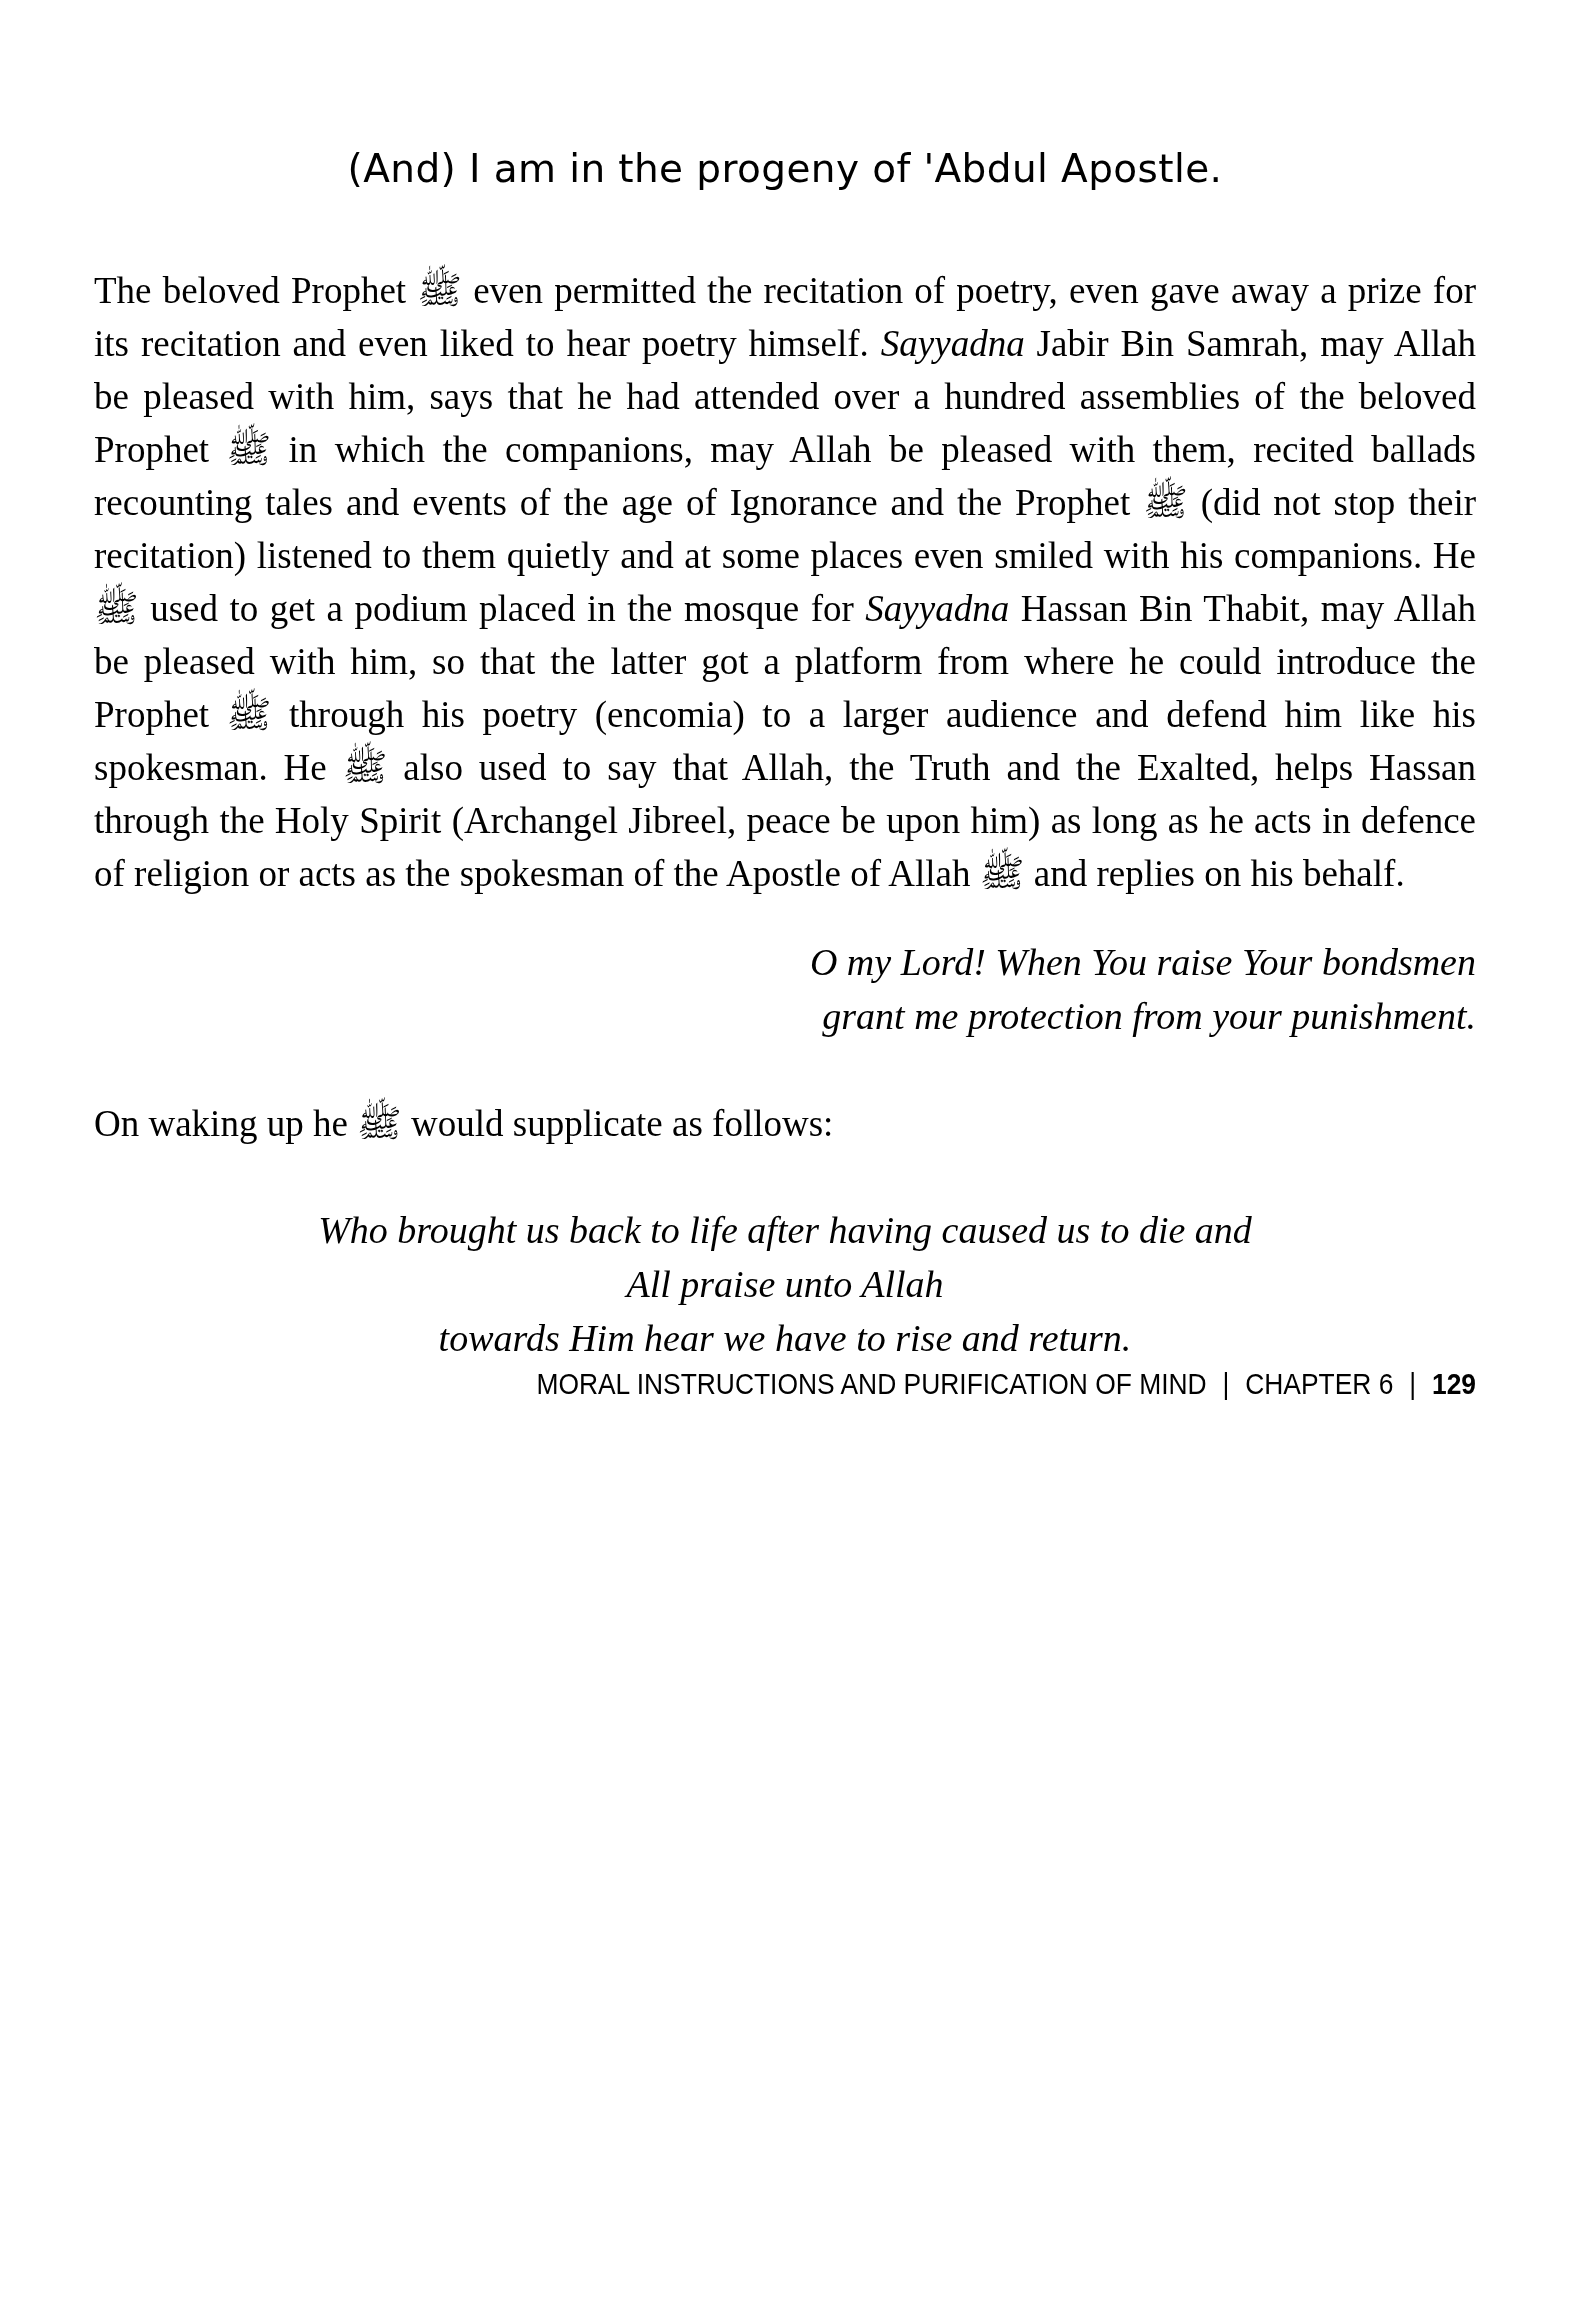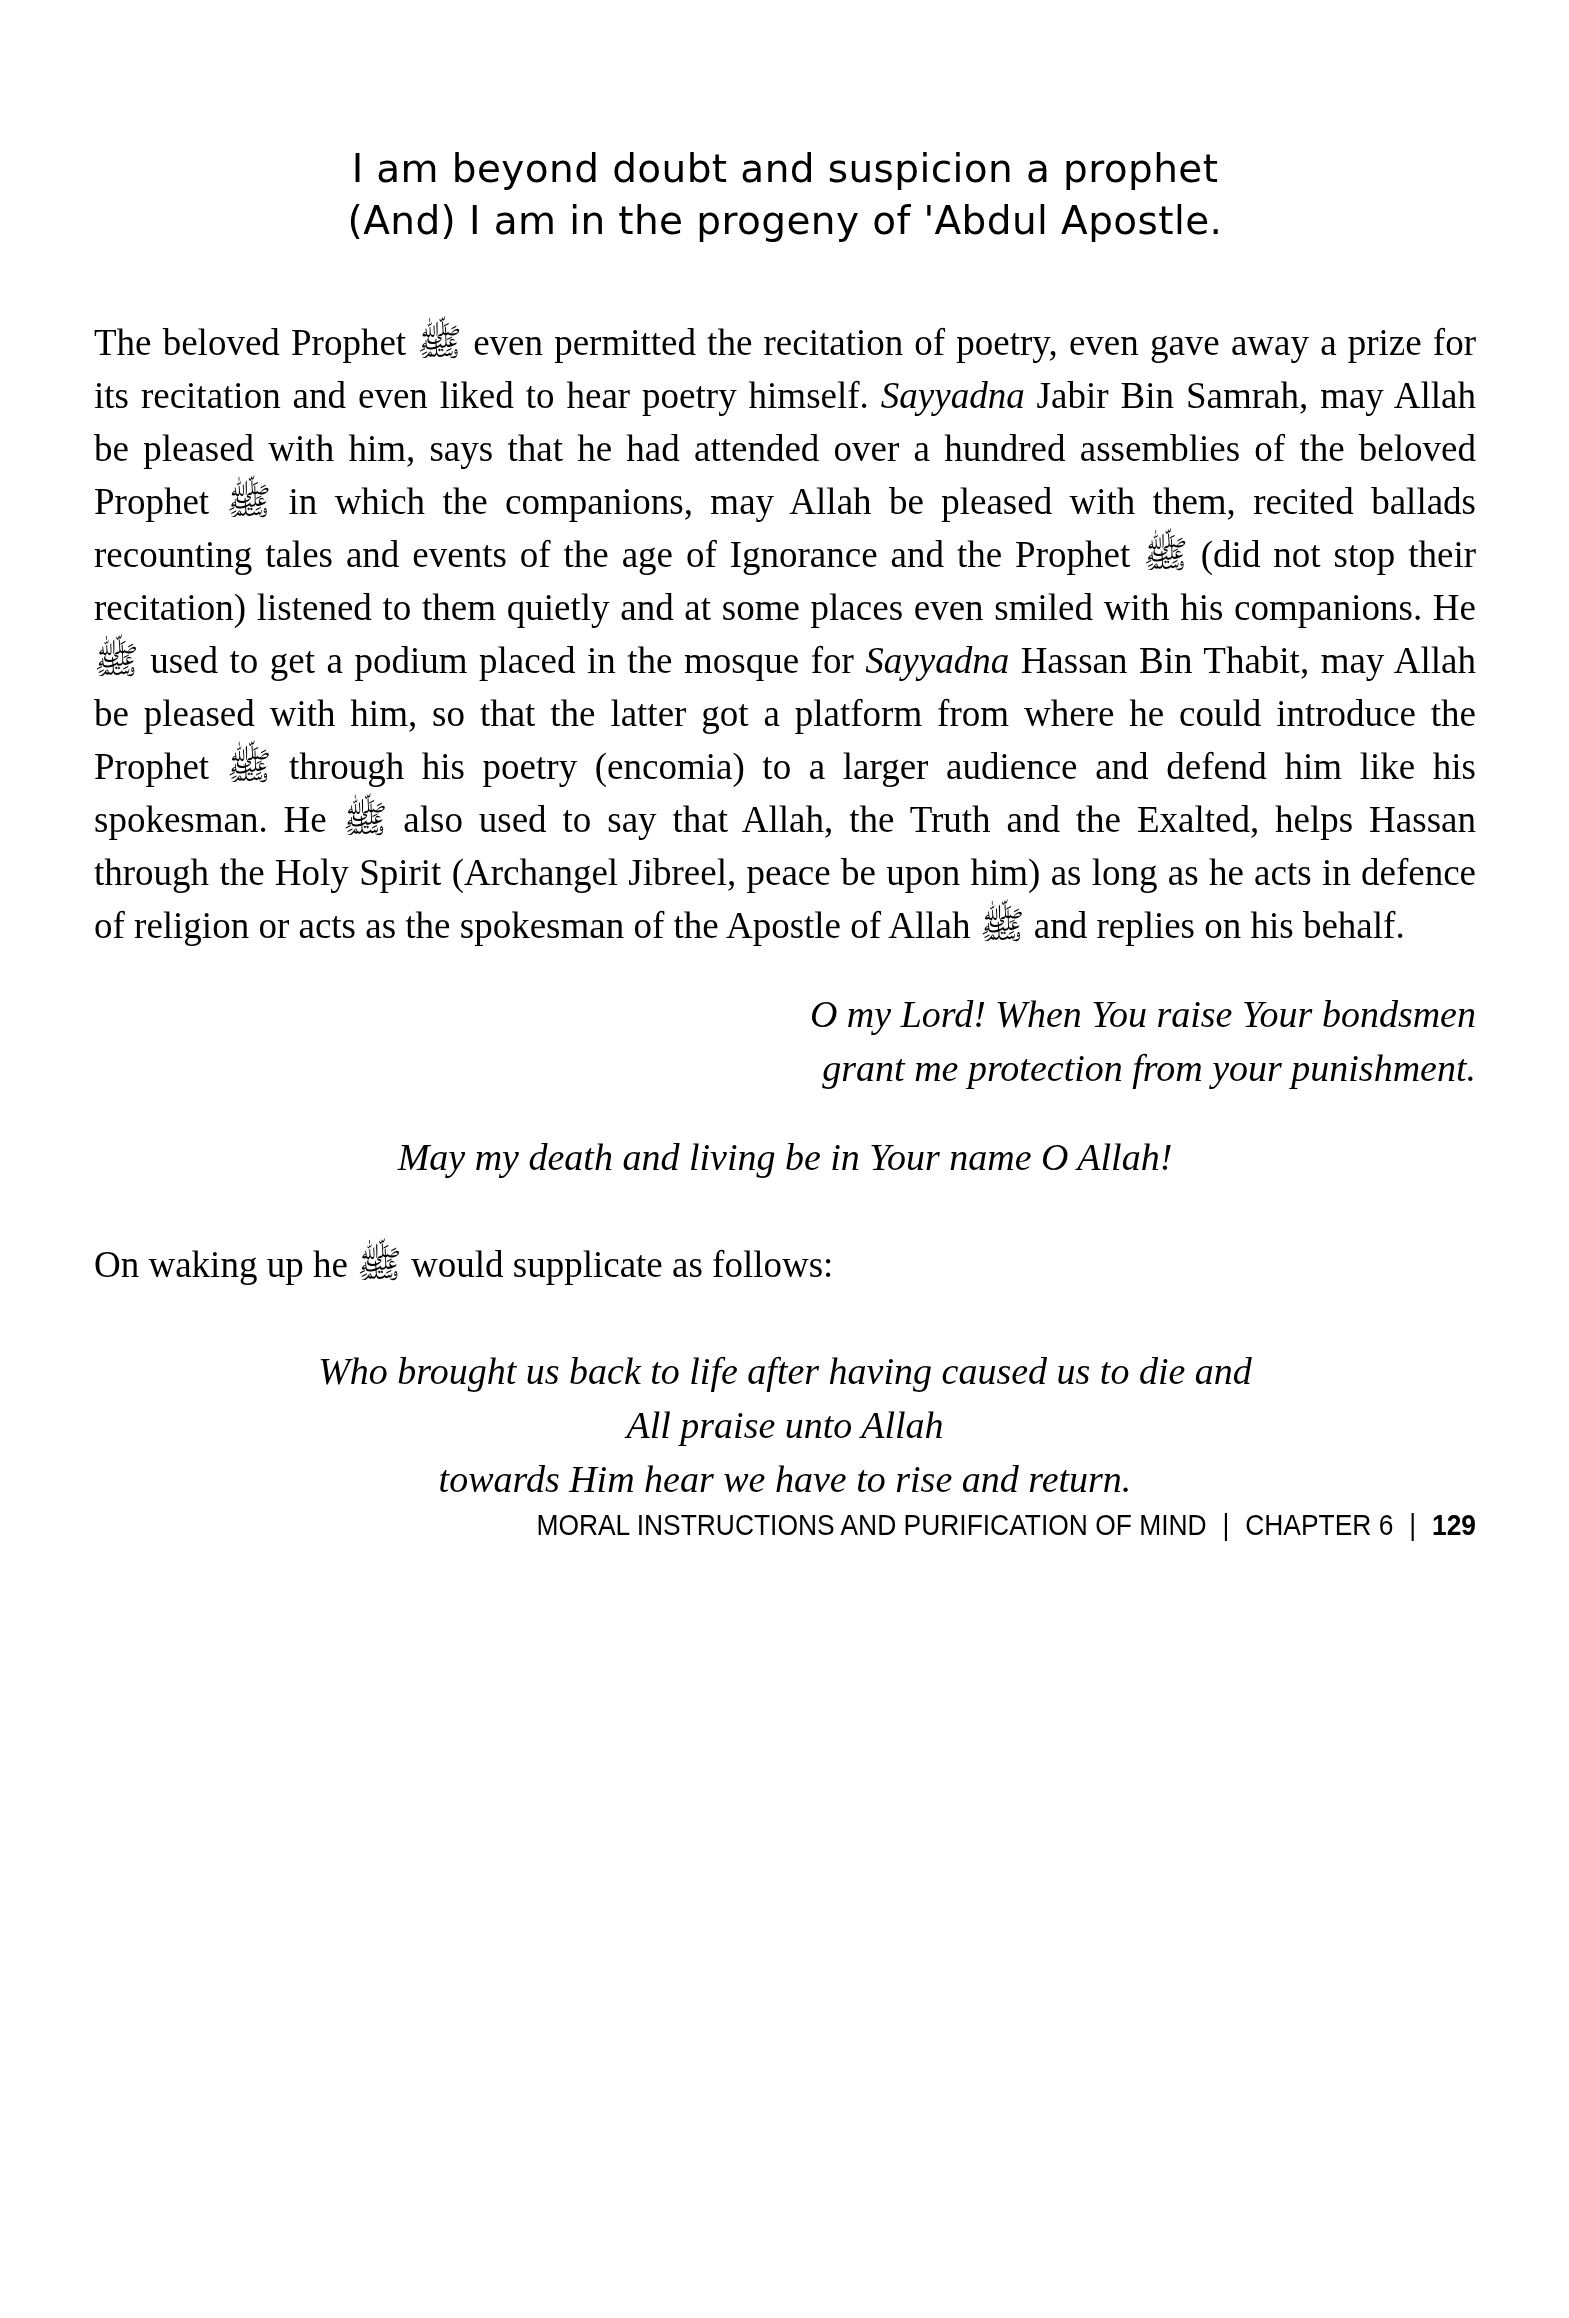--- a/index.html
+++ b/index.html
@@ -63,36 +63,32 @@
   }
   .footer .pgnum { font-weight: bold; }
 </style>
 </head>
 <body>
 
 <div class="page">
   <div class="content">
 
     <div class="couplet">
-      <div>I am beyond doubt and suspicion a prophet</div>
       <div>(And) I am in the progeny of 'Abdul Apostle.</div>
     </div>
 
     <p class="body-par p1"><span>The beloved Prophet ﷺ even permitted the recitation of poetry, even gave away a prize for its recitation and even liked to hear poetry himself. </span><span class="italic">Sayyadna</span><span> Jabir Bin Samrah, may Allah be pleased with him, says that he had attended over a hundred assemblies of the beloved Prophet ﷺ in which the companions, may Allah be pleased with them, recited ballads recounting tales and events of the age of Ignorance and the Prophet ﷺ (did not stop their recitation) listened to them quietly and at some places even smiled with his companions. He ﷺ used to get a podium placed in the mosque for </span><span class="italic">Sayyadna</span><span> Hassan Bin Thabit, may Allah be pleased with him, so that the latter got a platform from where he could introduce the Prophet ﷺ through his poetry (encomia) to a larger audience and defend him like his spokesman. He ﷺ also used to say that Allah, the Truth and the Exalted, helps Hassan through the Holy Spirit (Archangel Jibreel, peace be upon him) as long as he acts in defence of religion or acts as the spokesman of the Apostle of Allah ﷺ and replies on his behalf.</span></p>
 
 
     <div class="quote q1">
       <div>O my Lord! When You raise Your bondsmen</div>
       <div>grant me protection from your punishment.</div>
     </div>
 
 
-    <div class="quote q2">
-      <div>May my death and living be in Your name O Allah!</div>
-    </div>
 
     <p class="body-par p4">On waking up he ﷺ would supplicate as follows:</p>
 
     <div class="quote q3">
       <div>Who brought us back to life after having caused us to die and</div>
       <div>All praise unto Allah</div>
       <div>towards Him hear we have to rise and return.</div>
     </div>
 
 

